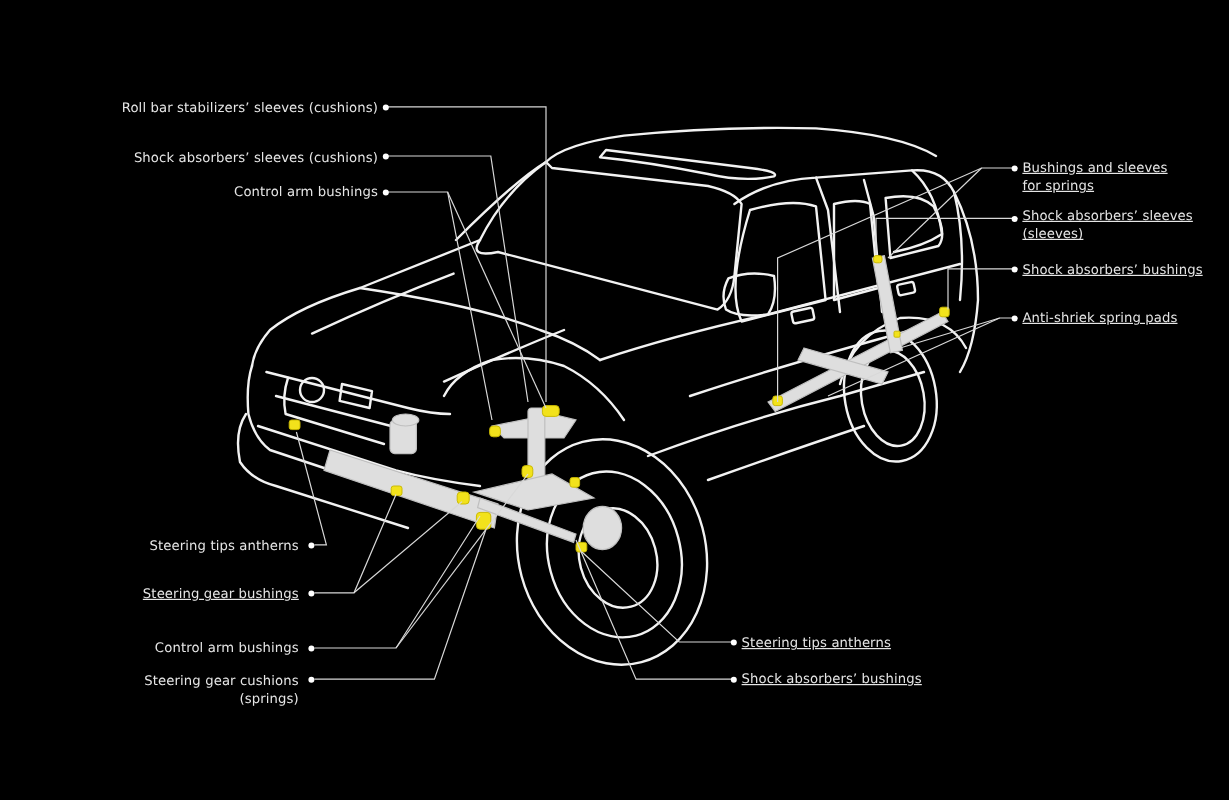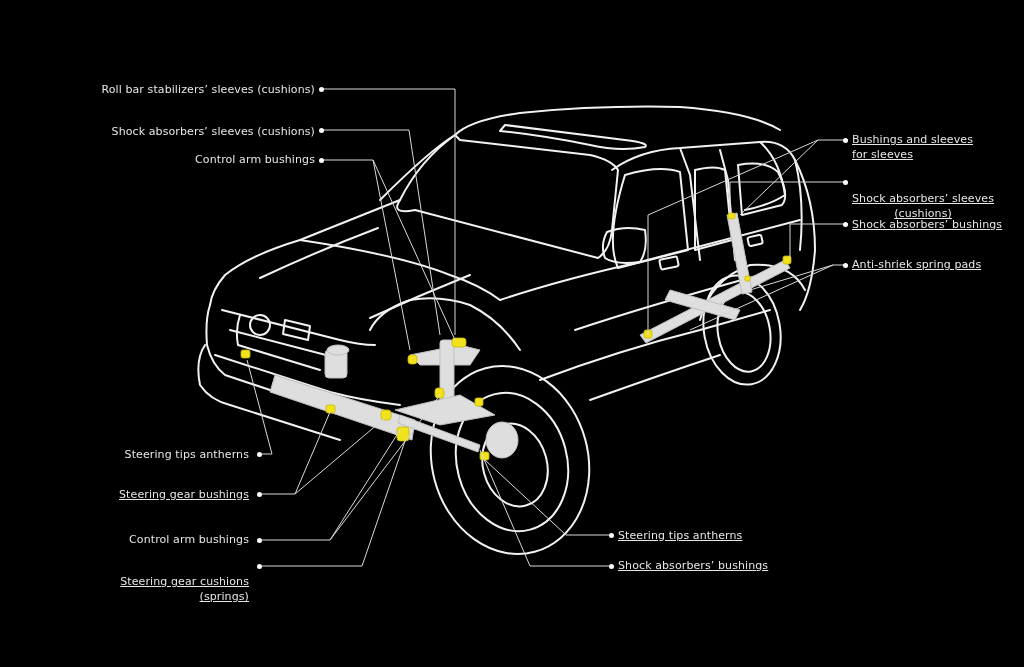--- a/index.html
+++ b/index.html
@@ -156,36 +156,36 @@
 
 <div class="label right" style="right:775px; top:447px;">Steering tips antherns</div>
 <div class="dot" style="left:257px; top:452px;"></div>
 
 <div class="label right" style="right:775px; top:487px;text-decoration:underline;">Steering gear bushings</div>
 <div class="dot" style="left:257px; top:492px;"></div>
 
 <div class="label right" style="right:775px; top:532px;">Control arm bushings</div>
 <div class="dot" style="left:257px; top:538px;"></div>
 
-<div class="label right" style="right:775px; top:574px;text-decoration:underline;">
+<div class="label right" style="right:775px; top:560px;">
   <div>Steering gear cushions</div>
   <div>(springs)</div>
 </div>
 <div class="dot" style="left:257px; top:564px;"></div>
 
 <div class="dot" style="left:843px; top:138px;"></div>
 <div class="label left" style="left:852px; top:132px;">
   <div>Bushings and sleeves</div>
-  <div>for sleeves</div>
+  <div>for springs</div>
 </div>
 
 <div class="dot" style="left:843px; top:180px;"></div>
-<div class="label left" style="left:852px; top:191px;text-align:center;">
+<div class="label left" style="left:852px; top:172px;">
   <div>Shock absorbers’ sleeves</div>
-  <div>(cushions)</div>
+  <div>(sleeves)</div>
 </div>
 
 <div class="dot" style="left:843px; top:222px;"></div>
 <div class="label left" style="left:852px; top:217px;">Shock absorbers’ bushings</div>
 
 <div class="dot" style="left:843px; top:263px;"></div>
 <div class="label left" style="left:852px; top:257px;text-align:center;">Anti-shriek spring pads</div>
 
 <div class="dot" style="left:609px; top:533px;"></div>
 <div class="label left" style="left:618px; top:528px;">Steering tips antherns</div>

